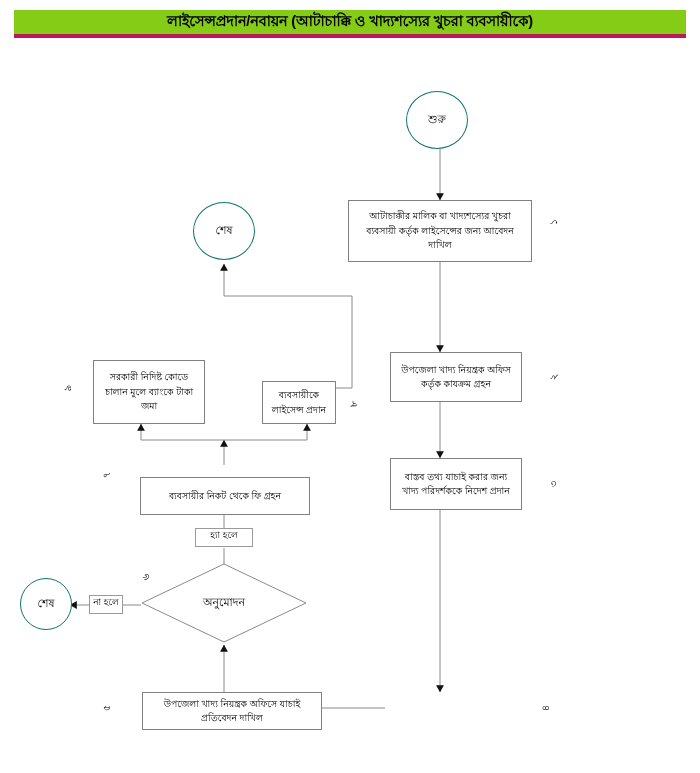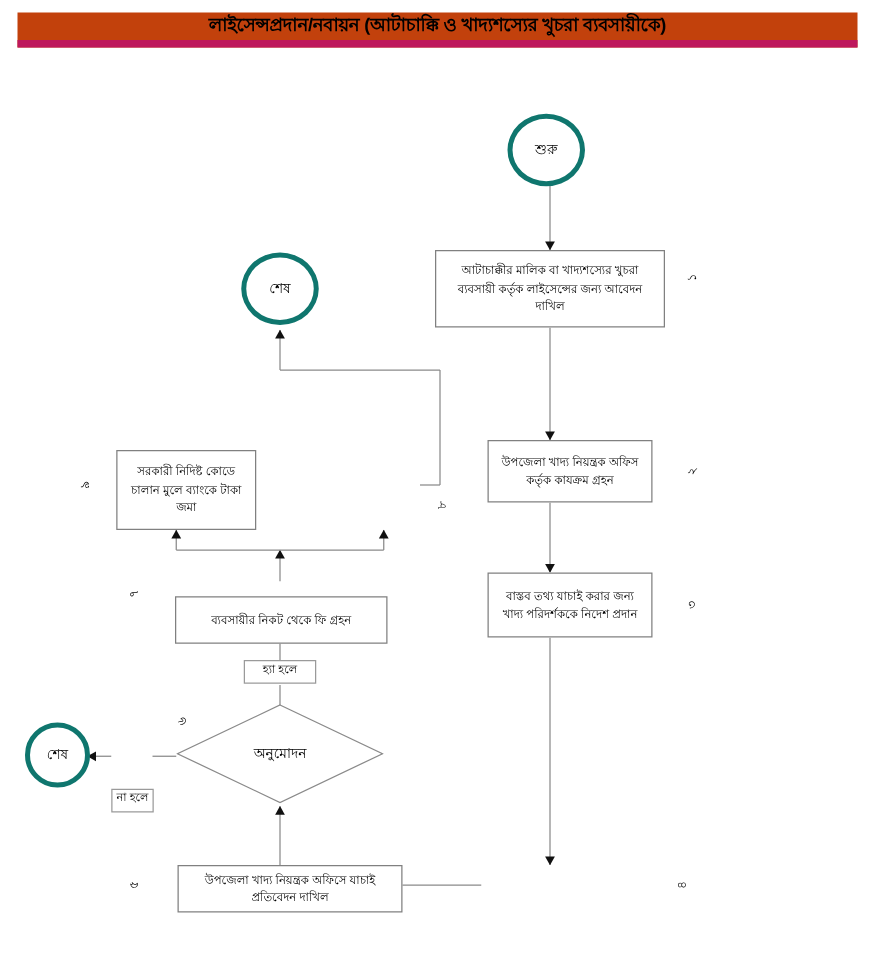--- a/index.html
+++ b/index.html
@@ -15,22 +15,22 @@
     overflow: hidden;
   }
 
   
   #title-bar {
     position: absolute;
     left: 14px;
     top: 10px;
     width: 672px;
     height: 28px;
-    background: #c2410c;
-    border-bottom: 6px solid #be185d;
+    background: #84cc16;
+    border-bottom: 4px solid #be185d;
     display: flex;
     align-items: center;
     justify-content: center;
     box-sizing: border-box;
   }
   #title-bar .title-text {
     font-size: 14.5px;
     font-weight: bold;
     color: #000;
     letter-spacing: -0.2px;
@@ -70,21 +70,21 @@
     font-size: 9.3px;
     line-height: 1.55;
     padding: 2px 5px;
     text-align: center;
   }
   .proc.small {
     font-size: 7.6px;
     line-height: 1.5;
   }
   .terminator {
-    border: 4px solid #0f766e;
+    border: 1px solid #0f766e;
     background: #ffffff;
     border-radius: 50%;
     font-size: 11px;
     font-weight: normal;
   }
   .diamond-wrap {
     position: absolute;
   }
   .diamond-wrap svg {
     position: absolute;
@@ -228,28 +228,31 @@
     </svg>
     <div class="diamond-label">অনুমোদন</div>
   </div>
   <div class="step-num" style="left:138px; top:569px;">৬</div>
 
   <div class="node proc" style="left:140px; top:477px; width:170px; height:38px;">
     <span>ব্যবসায়ীর নিকট থেকে ফি গ্রহন</span>
   </div>
   <div class="step-num" style="left:99px; top:467px;">৭</div>
 
+  <div class="node proc" style="left:262px; top:381px; width:74px; height:43px;">
+    <span>ব্যবসায়ীকে লাইসেন্স প্রদান</span>
+  </div>
   <div class="step-num" style="left:346px; top:396px;">৮</div>
 
   <div class="node proc" style="left:93px; top:360px; width:112px; height:64px;">
     <span>সরকারী নিদিষ্ট কোডে চালান মুলে ব্যাংকে টাকা জমা</span>
   </div>
   <div class="step-num" style="left:60px; top:380px;">৯</div>
 
   <div class="edge-label" style="left:195px; top:528px; width:58px; height:19px;">
     <span>হ্যা হলে</span>
   </div>
 
-  <div class="edge-label" style="left:89px; top:595px; width:34px; height:19px;margin-top:36px;">
+  <div class="edge-label" style="left:89px; top:595px; width:34px; height:19px;">
     <span>না হলে</span>
   </div>
 
 </div>
 
 </body></html>

